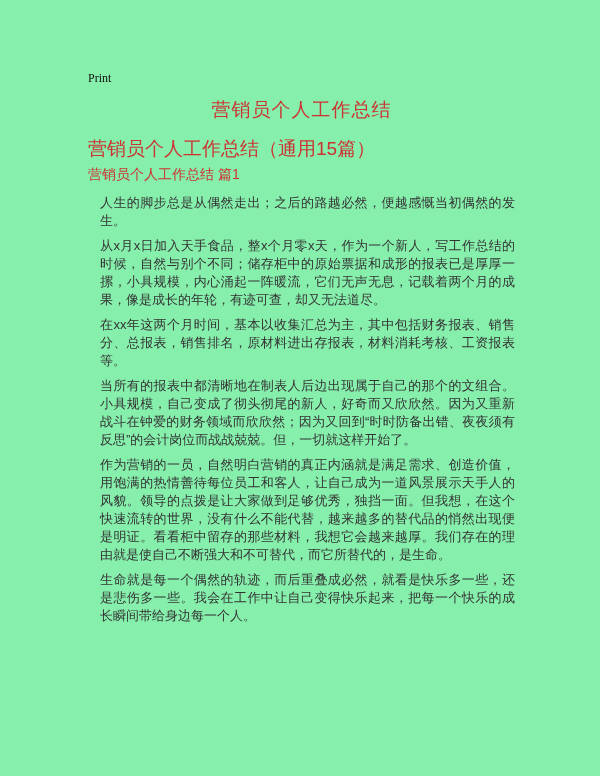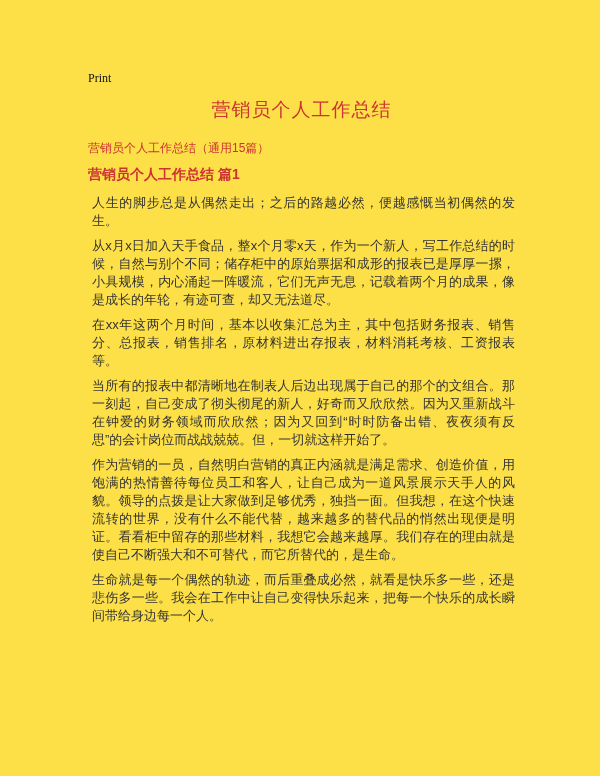--- a/index.html
+++ b/index.html
@@ -10,21 +10,21 @@
   body {
     width: 600px;
     height: 776px;
     overflow: hidden;
     font-family: "Liberation Sans", sans-serif;
   }
   .page {
     box-sizing: border-box;
     width: 600px;
     height: 776px;
-    background: #fde047;
+    background: #86efac;
     padding: 68px 85px 0 88px;
   }
   .print-link {
     display: inline-block;
     font-family: "Liberation Serif", serif;
     font-size: 12px;
     line-height: 14px;
     color: #111111;
     text-decoration: none;
     cursor: pointer;
@@ -33,34 +33,34 @@
     margin: 12px 0 18px 0;
     text-align: center;
     font-size: 19px;
     line-height: 23px;
     font-weight: normal;
     color: #cc3333;
     letter-spacing: 1px;
   }
   .doc-subtitle {
     margin: 0 0 7px 0;
-    font-size: 12px;
+    font-size: 19px;
     line-height: 19px;
     font-weight: normal;
     color: #cc3333;
   }
   .section-heading {
     margin: 0 0 10px 0;
     font-size: 14px;
     line-height: 19px;
-    font-weight: bold;
+    font-weight: normal;
     color: #cc3333;
   }
   p.body-para {
-    margin: 0 0 7px 4px;
+    margin: 0 0 7px 12px;
     font-size: 13px;
     line-height: 18px;
     color: #333333;
     text-align: justify;
     text-justify: inter-ideograph;
     word-break: break-all;
   }
 </style>
 </head>
 <body>
@@ -71,17 +71,17 @@
 
   <h1 class="doc-title">营销员个人工作总结</h1>
 
   <div class="doc-subtitle">营销员个人工作总结（通用15篇）</div>
 
   <div class="section-heading">营销员个人工作总结 篇1</div>
 
   <p class="body-para">人生的脚步总是从偶然走出；之后的路越必然，便越感慨当初偶然的发生。</p>
   <p class="body-para">从x月x日加入天手食品，整x个月零x天，作为一个新人，写工作总结的时候，自然与别个不同；储存柜中的原始票据和成形的报表已是厚厚一摞，小具规模，内心涌起一阵暖流，它们无声无息，记载着两个月的成果，像是成长的年轮，有迹可查，却又无法道尽。</p>
   <p class="body-para">在xx年这两个月时间，基本以收集汇总为主，其中包括财务报表、销售分、总报表，销售排名，原材料进出存报表，材料消耗考核、工资报表等。</p>
-  <p class="body-para">当所有的报表中都清晰地在制表人后边出现属于自己的那个的文组合。那一刻起，自己变成了彻头彻尾的新人，好奇而又欣欣然。因为又重新战斗在钟爱的财务领域而欣欣然；因为又回到“时时防备出错、夜夜须有反思”的会计岗位而战战兢兢。但，一切就这样开始了。</p>
+  <p class="body-para">当所有的报表中都清晰地在制表人后边出现属于自己的那个的文组合。小具规模，自己变成了彻头彻尾的新人，好奇而又欣欣然。因为又重新战斗在钟爱的财务领域而欣欣然；因为又回到“时时防备出错、夜夜须有反思”的会计岗位而战战兢兢。但，一切就这样开始了。</p>
   <p class="body-para">作为营销的一员，自然明白营销的真正内涵就是满足需求、创造价值，用饱满的热情善待每位员工和客人，让自己成为一道风景展示天手人的风貌。领导的点拨是让大家做到足够优秀，独挡一面。但我想，在这个快速流转的世界，没有什么不能代替，越来越多的替代品的悄然出现便是明证。看看柜中留存的那些材料，我想它会越来越厚。我们存在的理由就是使自己不断强大和不可替代，而它所替代的，是生命。</p>
   <p class="body-para">生命就是每一个偶然的轨迹，而后重叠成必然，就看是快乐多一些，还是悲伤多一些。我会在工作中让自己变得快乐起来，把每一个快乐的成长瞬间带给身边每一个人。</p>
 
 </div>
 
 </body></html>

